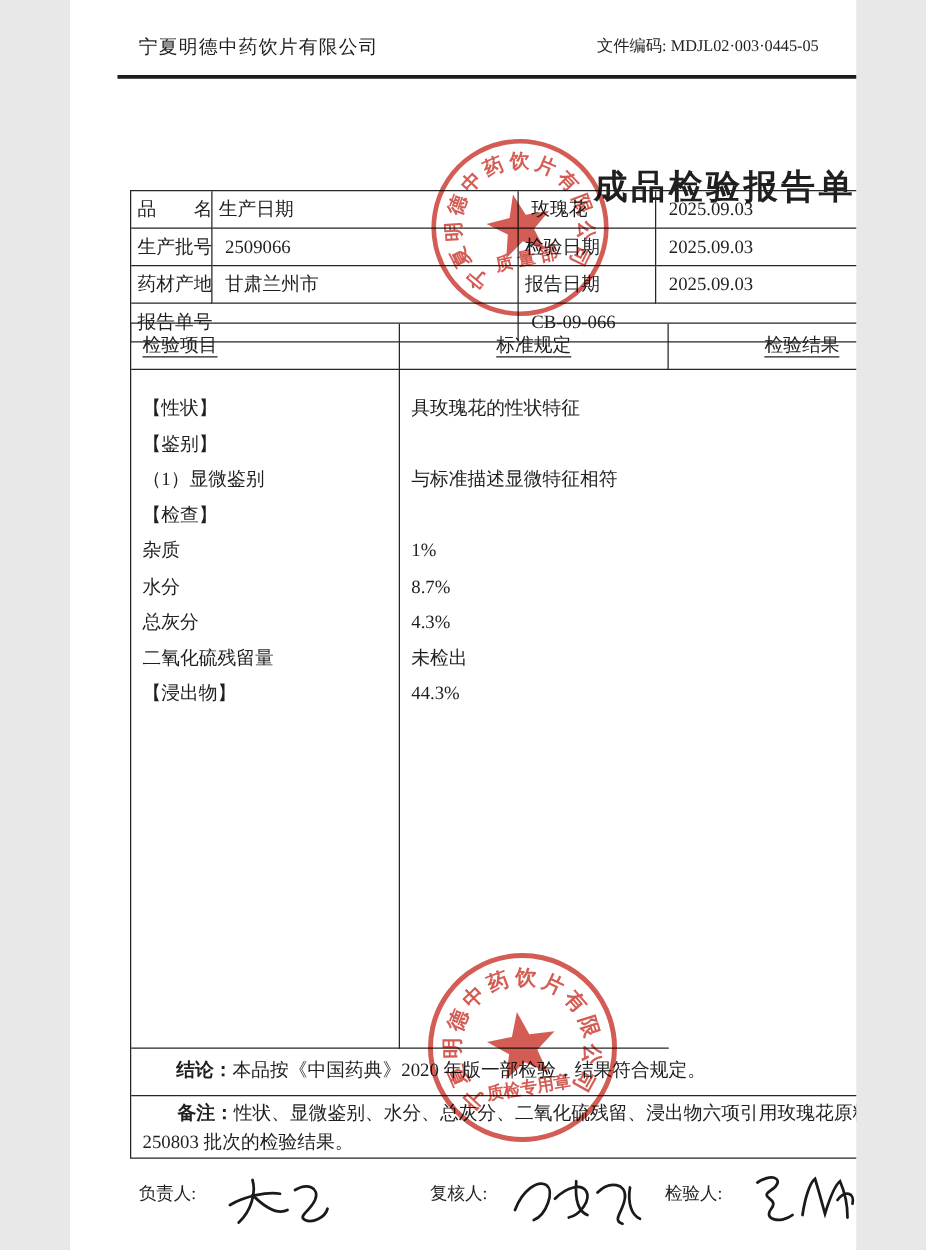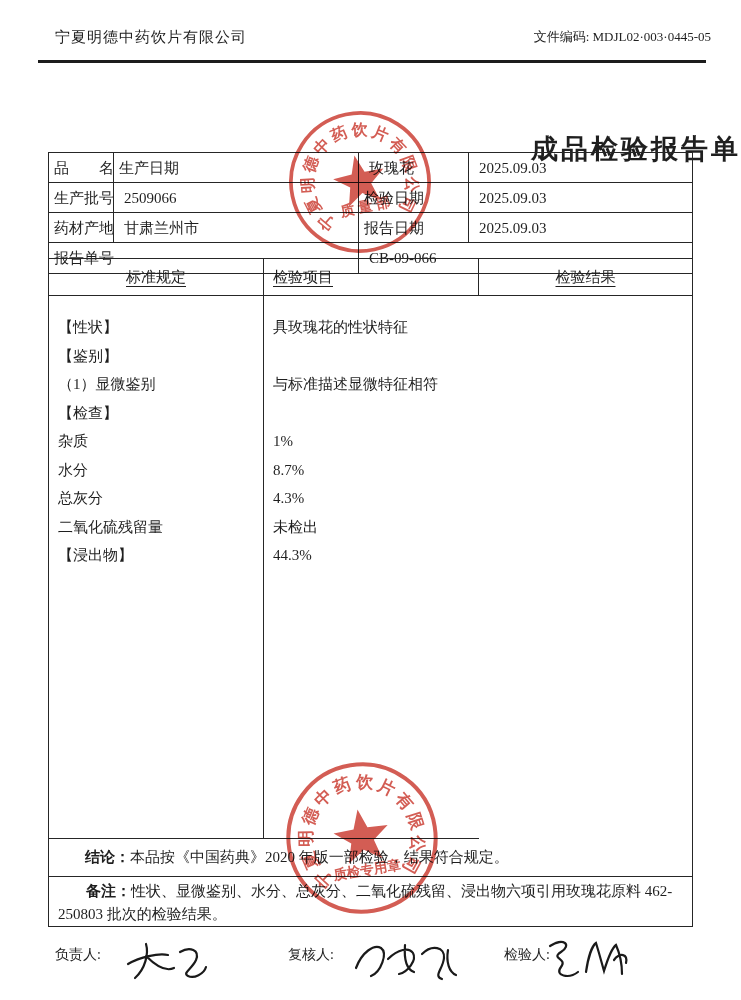--- a/index.html
+++ b/index.html
@@ -1,17 +1,17 @@
 <!DOCTYPE html>
 <html><head>
 <meta charset="utf-8">
 <style>
   html,body{margin:0;padding:0;background:#e8e8e8;}
   .page{
-    position:relative;width:741px;height:1000px;background:#ffffff;
+    position:relative;width:629px;height:1000px;background:#ffffff;
     font-family:"Liberation Serif","DejaVu Serif",serif;color:#1f1f1f;
     overflow:hidden;margin:0 auto;
   }
   
   .hdr-company{position:absolute;left:55px;top:28px;font-size:15px;letter-spacing:1px;}
   .hdr-code{position:absolute;right:30px;top:28px;font-size:13px;}
   .hdr-rule{position:absolute;left:38px;top:60px;width:668px;height:0;border-top:3px solid #1c1c1c;}
   
   .title{position:absolute;left:0;top:84px;width:100%;text-align:right;
          font-size:27px;font-weight:bold;letter-spacing:3px;margin-top:47px;}
@@ -76,22 +76,22 @@
     <div class="c">药材产地</div>
     <div class="c val">甘肃兰州市</div>
     <div class="c">报告日期</div>
     <div class="c val last">2025.09.03</div>
 
     <div class="c span2 bot">报告单号</div>
     <div class="c span2 val last bot">CB-09-066</div>
   </div>
 
   <div class="t2">
+    <div class="hc c1"><span class="u">检验项目</span></div>
     <div class="hc c2"><span class="u">标准规定</span></div>
-    <div class="hc c1"><span class="u">检验项目</span></div>
     <div class="hc c3 last"><span class="u">检验结果</span></div>
 
     <div class="col">
       <div class="line">【性状】</div>
       <div class="line">【鉴别】</div>
       <div class="line">（1）显微鉴别</div>
       <div class="line">【检查】</div>
       <div class="line">杂质</div>
       <div class="line">水分</div>
       <div class="line">总灰分</div>
@@ -119,21 +119,21 @@
     <svg style="left:70px;top:0;" width="100" height="52" viewBox="0 0 100 52">
       <path class="ink" d="M10,28 C22,21 40,17 50,19 M28,8 C31,18 27,33 17,42 M28,20 C38,30 48,36 56,32"></path>
       <path class="ink" d="M62,16 C72,10 82,14 78,24 C74,33 64,37 70,40 C76,43 86,38 88,31"></path>
     </svg>
     <span class="lab" style="left:240px;">复核人:</span>
     <svg style="left:300px;top:-2px;" width="120" height="55" viewBox="0 0 120 55">
       <path class="ink" d="M8,34 C14,18 26,10 33,14 C40,19 33,38 23,42"></path>
       <path class="ink" d="M40,25 C50,15 61,13 65,19 C69,26 60,38 51,40 M57,11 C56,24 58,35 66,38"></path>
       <path class="ink" d="M74,20 C84,10 97,13 96,24 C95,35 85,42 94,45 M100,16 C98,28 101,38 108,41"></path>
     </svg>
-    <span class="lab" style="left:428px;margin-left:28px;">检验人:</span>
+    <span class="lab" style="left:428px;">检验人:</span>
     <svg style="left:490px;top:-4px;" width="100" height="58" viewBox="0 0 100 58">
       <path class="ink" d="M12,14 C26,5 34,13 23,20 C12,27 30,26 23,35 C16,44 31,47 40,40"></path>
       <path class="ink" d="M48,40 C50,26 54,14 58,11 C62,24 64,32 66,39 C70,26 74,16 78,13 C82,22 84,32 84,42 M76,28 C82,20 90,22 88,31"></path>
     </svg>
   </div>
 
   <svg class="stamp top" viewBox="0 0 200 200">
       <circle cx="100" cy="100" r="92" fill="none" stroke="#cc4036" stroke-width="5"></circle>
       <polygon points="100.0,64.0 108.8,87.9 134.2,88.9 114.3,104.6 121.2,129.1 100.0,115.0 78.8,129.1 85.7,104.6 65.8,88.9 91.2,87.9" fill="#cc4036"></polygon>
       <text x="0" y="0" transform="translate(44.8 143.1) rotate(-128.0)" fill="#cc4036" font-size="21" font-weight="bold" text-anchor="middle" dominant-baseline="central" font-family="&quot;Liberation Sans&quot;, sans-serif">宁</text>

